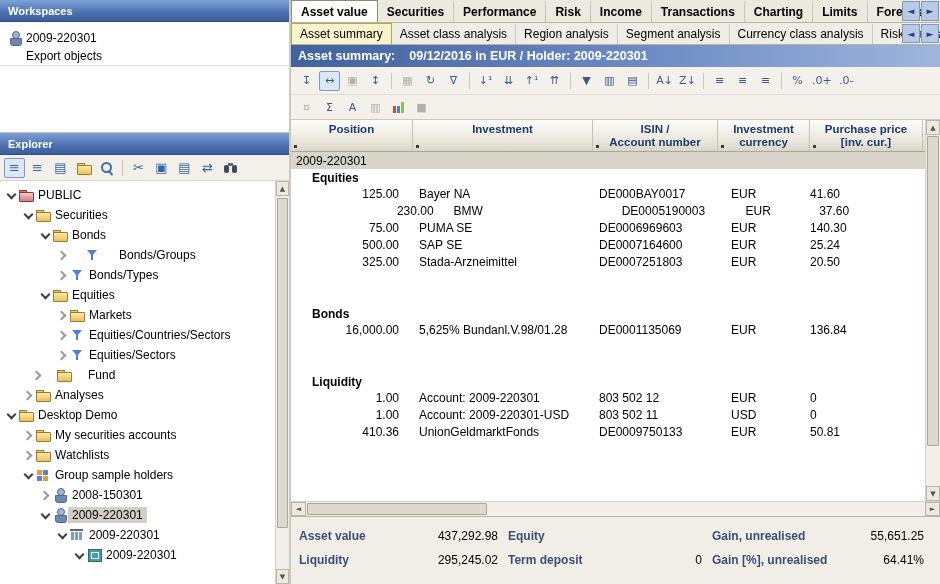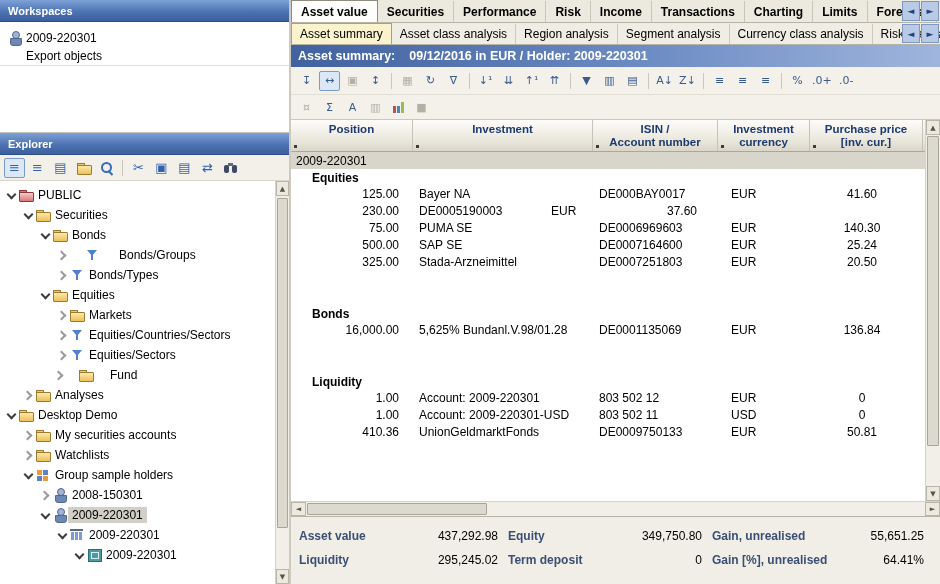--- a/index.html
+++ b/index.html
@@ -76,21 +76,21 @@
   .grid-body{position:absolute;top:32px;left:0;right:15px;bottom:0;background:#fff;overflow:hidden}
   .grow{display:flex;height:17px;align-items:center}
   .grow.group{background:#d8d5ca}
   .group-label{padding-left:5px}
   .section-label{font-weight:bold;padding-left:21px}
   .gcell{height:17px;line-height:17px;white-space:nowrap;overflow:hidden}
   .gcell.col0{text-align:right;padding-right:14px}
   .gcell.col1{padding-left:6px}
   .gcell.col2{padding-left:6px}
   .gcell.col3{padding-left:13px}
-  .gcell.col4{text-align:center;padding-right:9px}
+  .gcell.col4{text-align:left;padding-right:9px}
 
   
   .vscroll{position:absolute;top:0;right:0;bottom:0;width:15px;background:#f1efe8;border-left:1px solid #d5d2c6}
   .tree-vs{width:14px}
   .sbtn{height:15px;display:flex;align-items:center;justify-content:center;font-size:7px;color:#55534a;background:#eceadf;border:1px solid #b9b6a9;font-family:"DejaVu Sans",sans-serif}
   .vscroll .sbtn{width:100%}
   .vscroll .sbtn.bottom{position:absolute;bottom:0;left:0;right:0}
   .sthumb{position:absolute;left:1px;right:1px;background:#dcd9ce;border:1px solid #a9a698;border-radius:1px}
   .hscroll{height:15px;flex:0 0 15px;position:relative;background:#f1efe8;border-top:1px solid #d5d2c6}
   .hscroll .sbtn{position:absolute;top:0;width:15px;height:14px}
@@ -186,21 +186,21 @@
           <div class="tree-row" style="padding-left: 55px;">
             <span class="expander collapsed"></span>
             <span class="ticon funnel"></span>
             <span class="tlabel">Equities/Countries/Sectors</span>
           </div>
           <div class="tree-row" style="padding-left: 55px;">
             <span class="expander collapsed"></span>
             <span class="ticon funnel"></span>
             <span class="tlabel">Equities/Sectors</span>
           </div>
-          <div class="tree-row" style="padding-left: 52px; gap: 12px;">
+          <div class="tree-row" style="padding-left: 30px; gap: 12px;">
             <span class="expander collapsed"></span>
             <span class="ticon folder"></span>
             <span class="tlabel">Fund</span>
           </div>
           <div class="tree-row" style="padding-left: 21px;">
             <span class="expander collapsed"></span>
             <span class="ticon folder"></span>
             <span class="tlabel">Analyses</span>
           </div>
           <div class="tree-row" style="padding-left: 4px;">
@@ -352,21 +352,22 @@
             <span class="section-label">Equities</span>
           </div>
           <div class="grow data">
             <div class="gcell col0" style="width: 122px;">125.00</div>
             <div class="gcell col1" style="width: 180px;">Bayer NA</div>
             <div class="gcell col2" style="width: 125px;">DE000BAY0017</div>
             <div class="gcell col3" style="width: 92px;">EUR</div>
             <div class="gcell col4" style="width: 113px;">41.60</div>
           </div>
           <div class="grow data">
-            <div class="gcell col0" style="width: 122px;">230.00</div>
+            <div class="gcell col0" style="width: 122px; margin-left: 42px;">230.00</div>
+            <div class="gcell col1" style="width: 180px;">BMW</div>
             <div class="gcell col2" style="width: 125px;">DE0005190003</div>
             <div class="gcell col3" style="width: 92px;">EUR</div>
             <div class="gcell col4" style="width: 113px;">37.60</div>
           </div>
           <div class="grow data">
             <div class="gcell col0" style="width: 122px;">75.00</div>
             <div class="gcell col1" style="width: 180px;">PUMA SE</div>
             <div class="gcell col2" style="width: 125px;">DE0006969603</div>
             <div class="gcell col3" style="width: 92px;">EUR</div>
             <div class="gcell col4" style="width: 113px;">140.30</div>
@@ -437,21 +438,20 @@
       <div class="sbtn hright">►</div>
     </div>
 
     <div class="summary" id="summary">
         <div class="sum-cell">
           <span class="sum-label">Asset value</span>
           <span class="sum-value">437,292.98</span>
         </div>
         <div class="sum-cell">
           <span class="sum-label">Equity</span>
-          <span class="sum-value">349,750.80</span>
         </div>
         <div class="sum-cell">
           <span class="sum-label">Gain, unrealised</span>
           <span class="sum-value">55,651.25</span>
         </div>
         <div class="sum-cell">
           <span class="sum-label">Liquidity</span>
           <span class="sum-value">295,245.02</span>
         </div>
         <div class="sum-cell">

